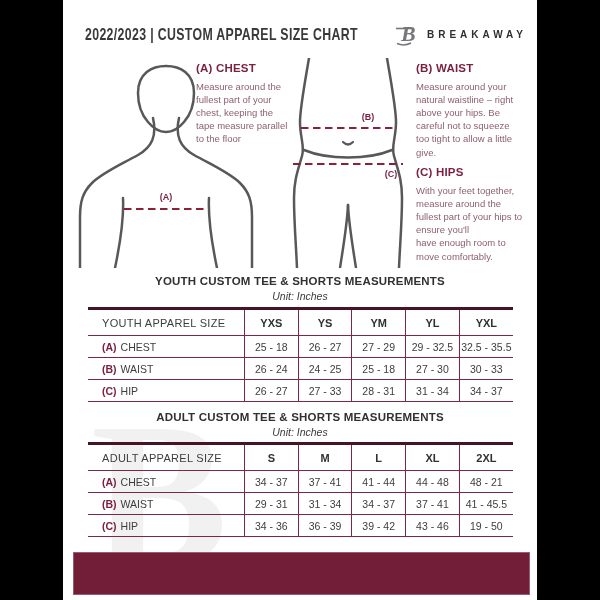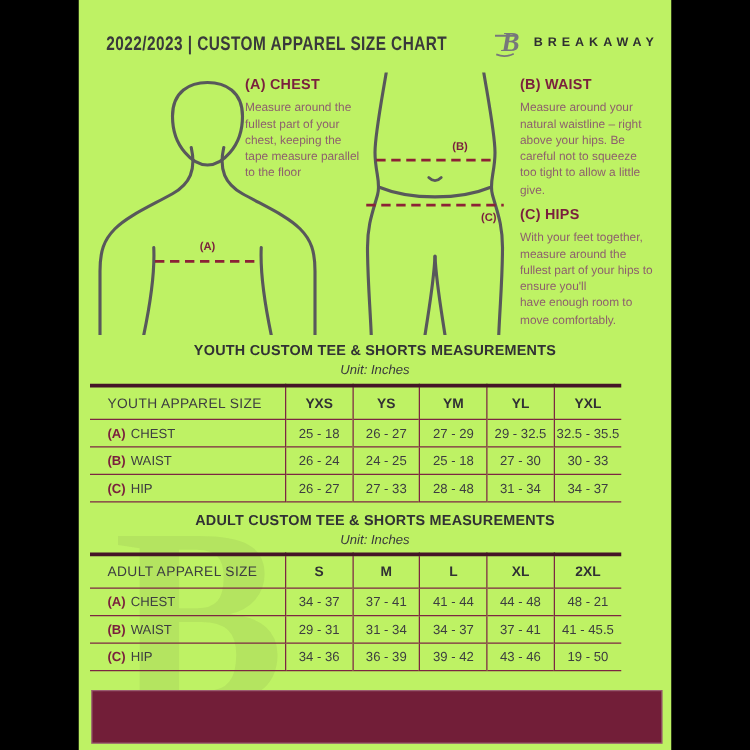--- a/index.html
+++ b/index.html
@@ -3,41 +3,41 @@
 <meta charset="utf-8">
 <style>
   html,body { margin:0; padding:0; }
   body {
     width:600px; height:600px; background:#000;
     font-family:"Liberation Sans", sans-serif;
     position:relative; overflow:hidden;
   }
   .page {
     position:absolute; left:63px; top:0; width:474px; height:600px;
-    background:#bef264; overflow:hidden;
+    background:#ffffff; overflow:hidden;
   }
   
   .hdr { position:absolute; top:20px; left:22px; right:26px; height:28px;
          display:flex; justify-content:space-between; align-items:center; }
   .hdr-title { font-weight:bold; font-size:14px; color:#39393b; letter-spacing:0.4px;
                transform:scaleX(0.88) scaleY(1.12); transform-origin:left center; white-space:nowrap; }
   .brand { display:flex; align-items:center; gap:7px; }
   .brand-name { font-size:10px; font-weight:bold; letter-spacing:4px; color:#2f2f31; }
   
   .guide-block { position:absolute; }
   .guide-head { color:#7a1f3d; font-weight:bold; font-size:11.5px; letter-spacing:0.2px; }
   .guide-body { color:#8d5f6d; font-size:9.5px; line-height:1.38; margin-top:6px; }
   .pre { white-space:pre-line; }
   .fig { position:absolute; }
   
   .tbl-title { position:absolute; width:100%; text-align:center; font-weight:bold;
                font-size:11.5px; color:#313134; letter-spacing:0.2px; }
   .tbl-unit  { position:absolute; width:100%; text-align:center; font-style:italic;
                font-size:10.5px; color:#3a3a3d; }
-  table.size-table { position:absolute; left:9px; width:425px; border-collapse:collapse;
+  table.size-table { position:absolute; left:25px; width:425px; border-collapse:collapse;
                      table-layout:fixed; z-index:2; }
   table.size-table { border-top:3px solid #451527; }
   table.size-table tr { border-bottom:1px solid #7d2742; }
   table.size-table th, table.size-table td { padding:0; }
   table.size-table th { height:25px; font-size:11px; font-weight:bold; color:#313134; }
   table.size-table td { height:21px; font-size:10.5px; color:#3d3d40; text-align:center; }
   table.size-table th:first-child { width:142px; text-align:left; padding-left:14px;
                                     font-weight:normal; font-size:11px; color:#3d3d40; letter-spacing:0.3px; }
   table.size-table th:not(:first-child), table.size-table td:not(:first-child)
        { border-left:1px solid #7d2742; }
@@ -140,21 +140,21 @@
       <td>25 - 18</td>
       <td>27 - 30</td>
       <td>30 - 33</td>
     </tr>
     <tr>
       <td class="rowlabel">
         <span class="lbl-prefix">(C)</span><span class="lbl-name">HIP</span>
       </td>
       <td>26 - 27</td>
       <td>27 - 33</td>
-      <td>28 - 48</td>
+      <td>28 - 31</td>
       <td>31 - 34</td>
       <td>34 - 37</td>
     </tr>
   </tbody>
     </table>
 
   <div class="watermark">B</div>
 
   <div class="tbl-title" style="top:411px;">ADULT CUSTOM TEE &amp; SHORTS MEASUREMENTS</div>
   <div class="tbl-unit" style="top:426px;">Unit: Inches</div>

